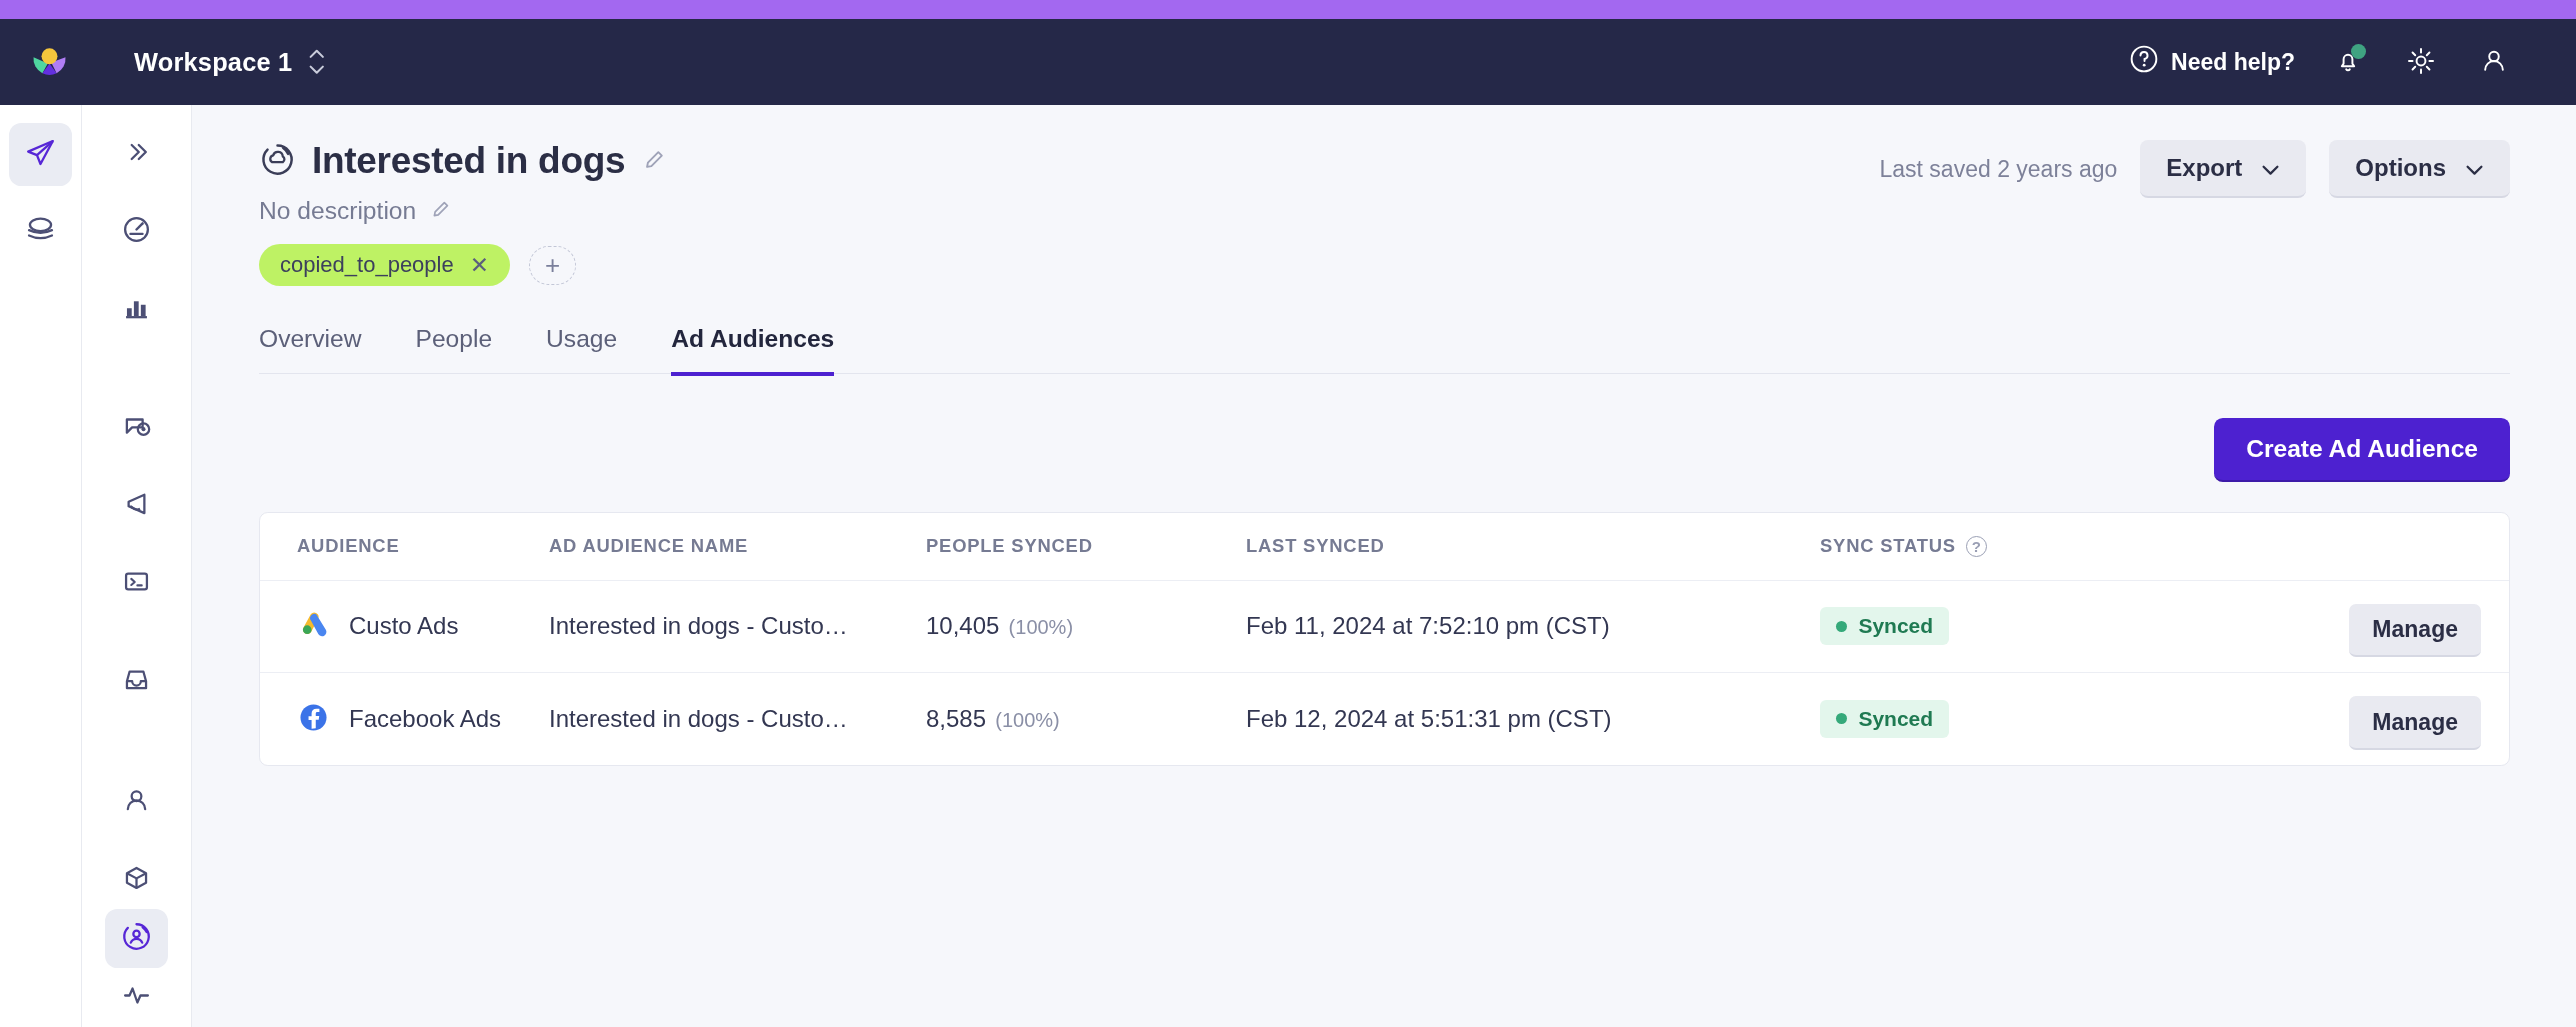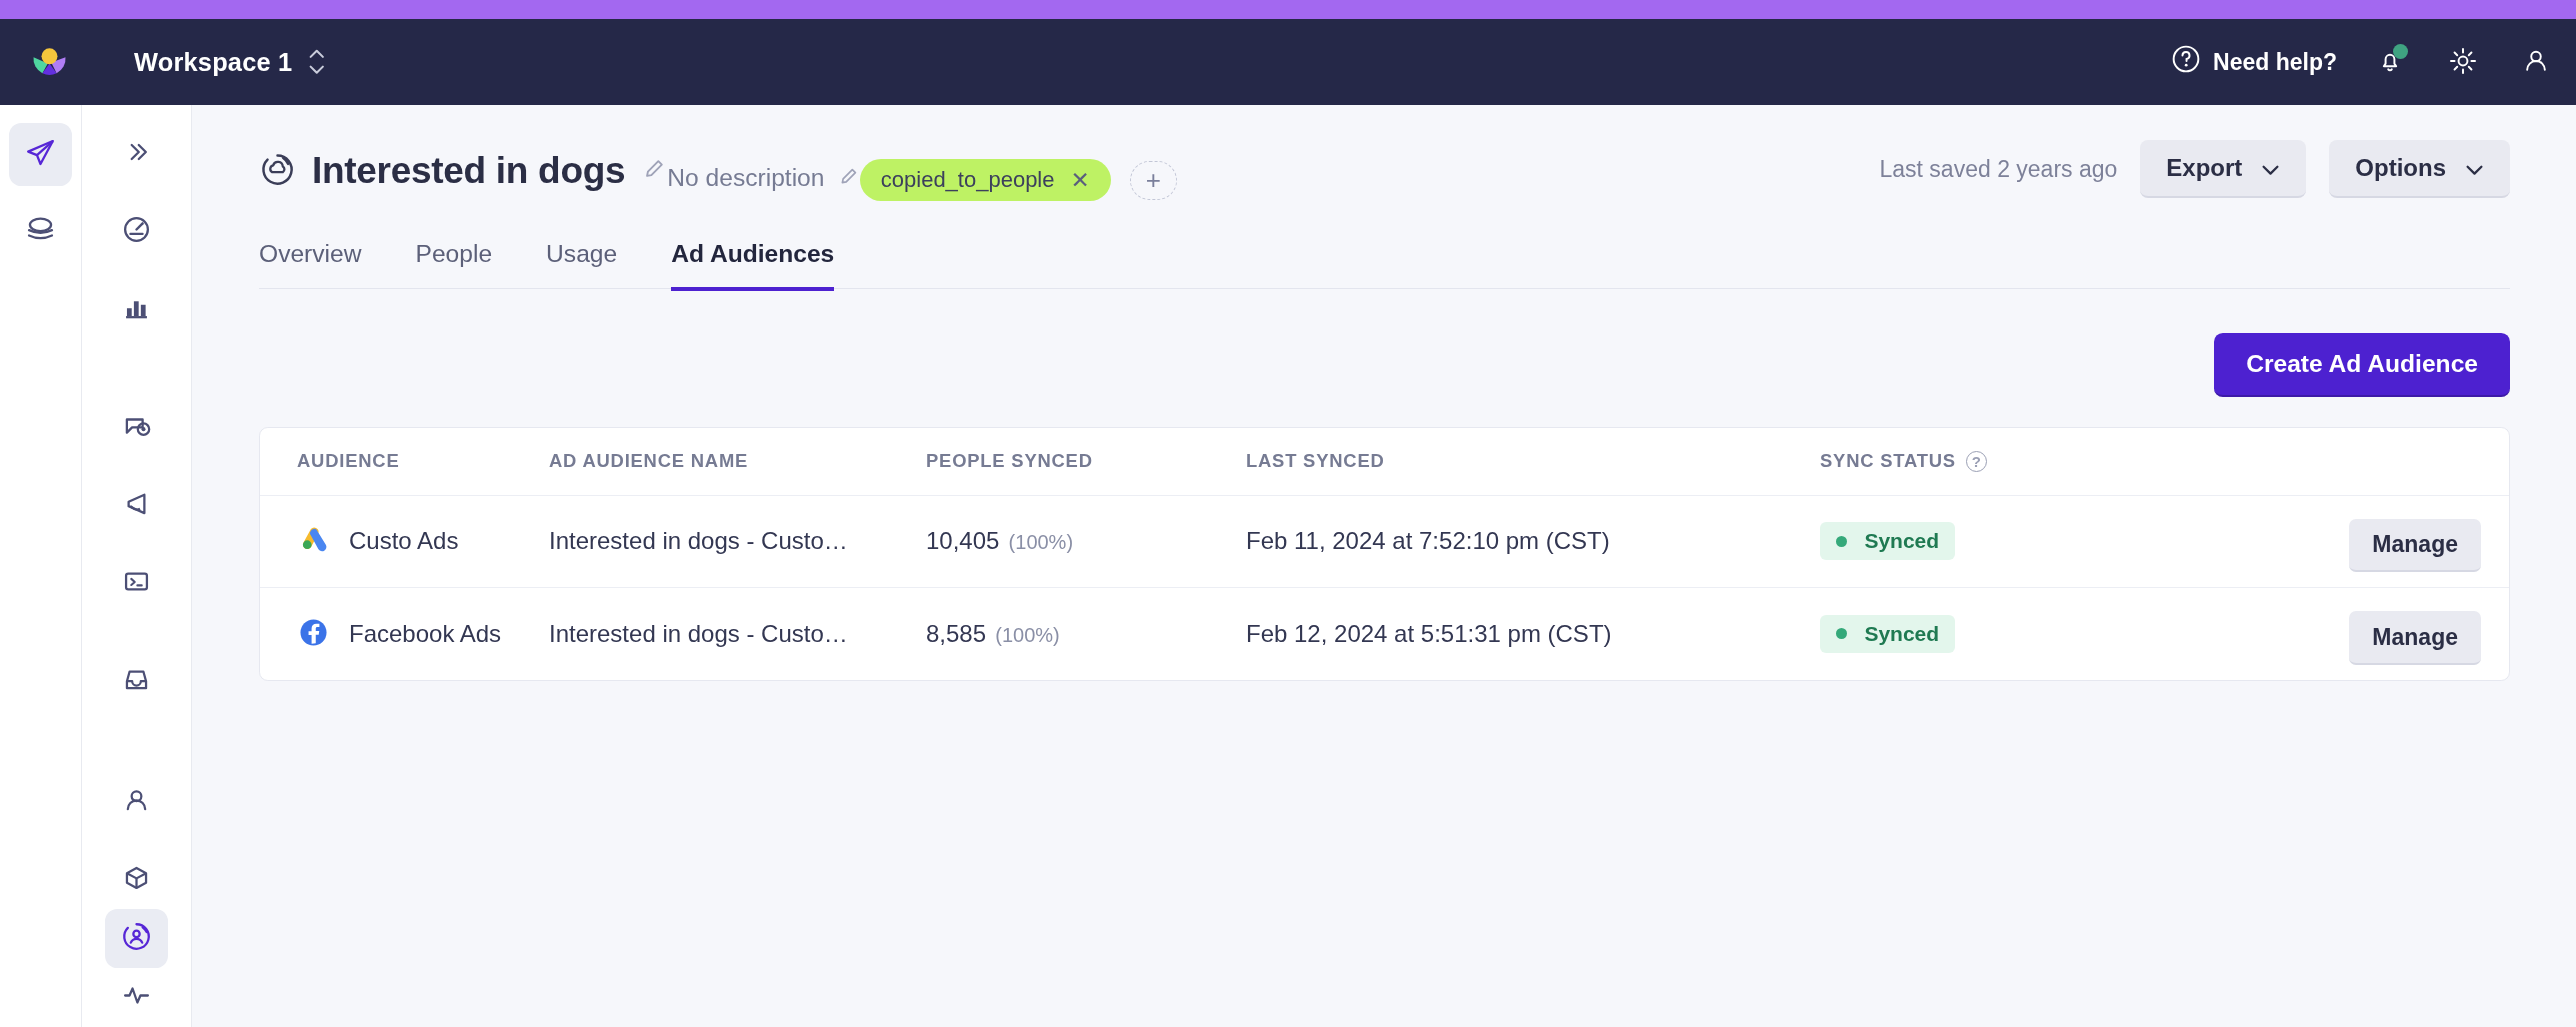--- a/index.html
+++ b/index.html
@@ -26,21 +26,21 @@
   .brand-logo { margin-left: 19px; width: 61px; display:flex; align-items:center; justify-content:center;}
   .workspace {
     display: flex; align-items: center; gap: 16px;
     margin-left: 54px;
   }
   .workspace-name {
     color: #ffffff; font-size: 25.4px; font-weight: 700; letter-spacing: 0.2px;
   }
   .stepper { display: flex; flex-direction: column; gap: 4.4px; }
   .topbar-right {
-    margin-left: auto; display: flex; align-items: center; gap: 33px; padding-right: 20px;
+    margin-left: auto; display: flex; align-items: center; gap: 33px; padding-right: 62px;
   }
   .need-help { display: flex; align-items: center; gap: 12.3px; color: #fff; font-size: 23px; font-weight: 700; }
   .icon-btn { position: relative; display: flex; align-items: center; justify-content: center; width: 40px; height: 40px; }
   .bell-dot {
     position: absolute; top: 1.8px; right: 1.8px; width: 15px; height: 15px;
     background: #3fa381; border-radius: 50%;
   }
 
   
   .rail-primary {
@@ -70,21 +70,21 @@
     height: 54px; display: flex; align-items: center; gap: 14px;
     padding-left: 16px; font-size: 22px; border-bottom: 0.9px solid #e8eaf0;
   }
   .crumb-muted { color: #8e93ab; }
   .crumb-sep { color: #b6b9c9; }
   .crumb-current { color: #333752; }
 
   .content { padding: 35px 0 0 66px; }
 
   .title-row { display: flex; align-items: flex-start; }
-  .title-left { display: flex; }
+  .title-left { display: flex; flex-direction: column; }
   .title-line { display: flex; align-items: center; gap: 16px; }
   .seg-title { font-size: 37px; font-weight: 700; color: #2b2e45; letter-spacing: -0.3px; }
   .desc-line { display: flex; align-items: center; gap: 12.3px; margin-top: 15px; }
   .desc-text { font-size: 24.6px; color: #767b93; }
   .tag-row { display: flex; align-items: center; gap: 19px; margin-top: 19px; }
   .tag {
     display: flex; align-items: center; gap: 16px;
     background: #bef264; color: #3c405c; border-radius: 876px;
     padding: 8px 21px; font-size: 22px;
   }
@@ -137,21 +137,21 @@
   .c-network { width: 289px; padding-left: 37px; display: flex; align-items: center; gap: 19px; }
   .c-name { width: 377px; }
   .c-people { width: 320px; }
   .c-synced { width: 574px; }
   .c-status { width: 346px; }
   .c-action { flex: 1; display: flex; justify-content: flex-end; padding-right: 28px; }
   .cell-text { font-size: 24px; color: #333752; }
   .cell-name { font-size: 24px; color: #333752; white-space: nowrap; overflow: hidden; }
   .pct { font-size: 20px; color: #8a8fa6; margin-left: 5.3px; }
   .badge {
-    display: inline-flex; align-items: center; gap: 17px;
+    display: inline-flex; align-items: center; gap: 11px;
     background: #e3f6ec; color: #1f7a52; border-radius: 6.1px;
     padding: 7px 16px; font-size: 21px; font-weight: 700;
   }
   .badge-dot { width: 11.4px; height: 11.4px; border-radius: 50%; background: #35a97a; }
   .btn-manage {
     background: #e9eaf1; border: none; border-bottom: 2.6px solid #d6d8e3; border-radius: 7px;
     padding: 12.3px 23px; font-size: 23px; font-weight: 700; color: #2b2e45; font-family: inherit;
     margin-top: 8.8px;
   }
   .help-circle {

